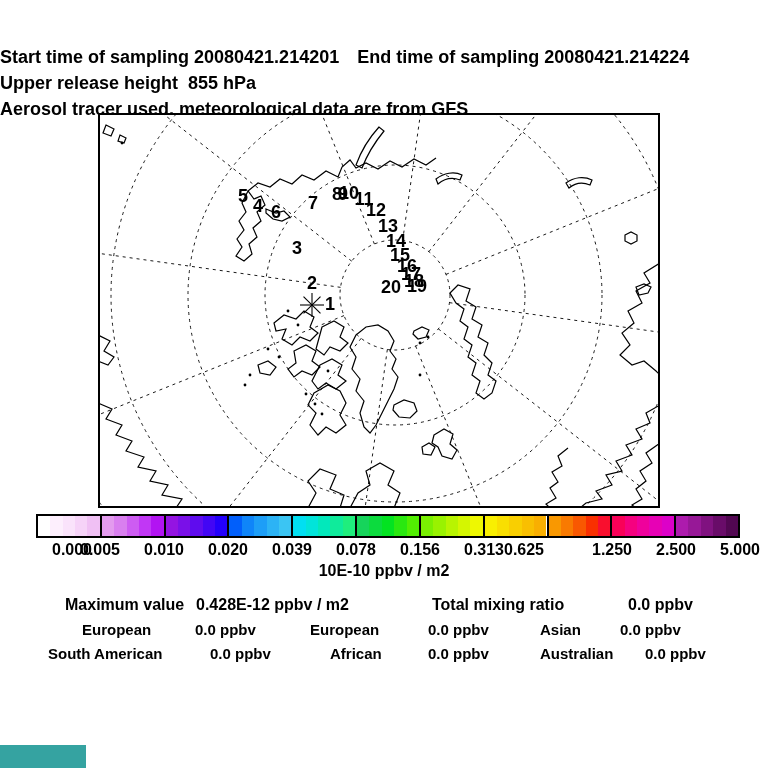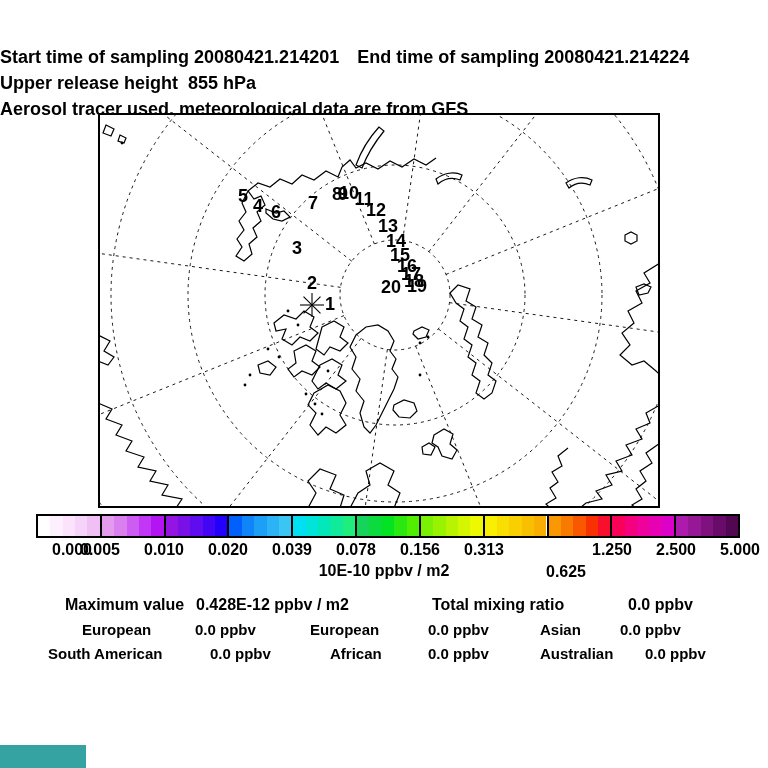--- a/index.html
+++ b/index.html
@@ -238,21 +238,21 @@
     </div>
   <div class="ticks" id="ticks">
       <span class="tick" style="left: 0px; margin-left: 36px;">0.000</span>
       <span class="tick" style="left: 64px;">0.005</span>
       <span class="tick" style="left: 128px;">0.010</span>
       <span class="tick" style="left: 192px;">0.020</span>
       <span class="tick" style="left: 256px;">0.039</span>
       <span class="tick" style="left: 320px;">0.078</span>
       <span class="tick" style="left: 384px;">0.156</span>
       <span class="tick" style="left: 448px;">0.313</span>
-      <span class="tick" style="left: 530px; margin-top: 22px;">0.625</span>
+      <span class="tick" style="left: 488px;">0.625</span>
       <span class="tick" style="left: 576px;">1.250</span>
       <span class="tick" style="left: 640px;">2.500</span>
       <span class="tick" style="left: 704px;">5.000</span>
     </div>
   <div class="units">10E-10 ppbv / m2</div>
 
   <div class="stats1">
     <span class="s1-maxlab">Maximum value</span>
     <span class="s1-maxval">0.428E-12 ppbv / m2</span>
     <span class="s1-tmrlab">Total mixing ratio</span>

